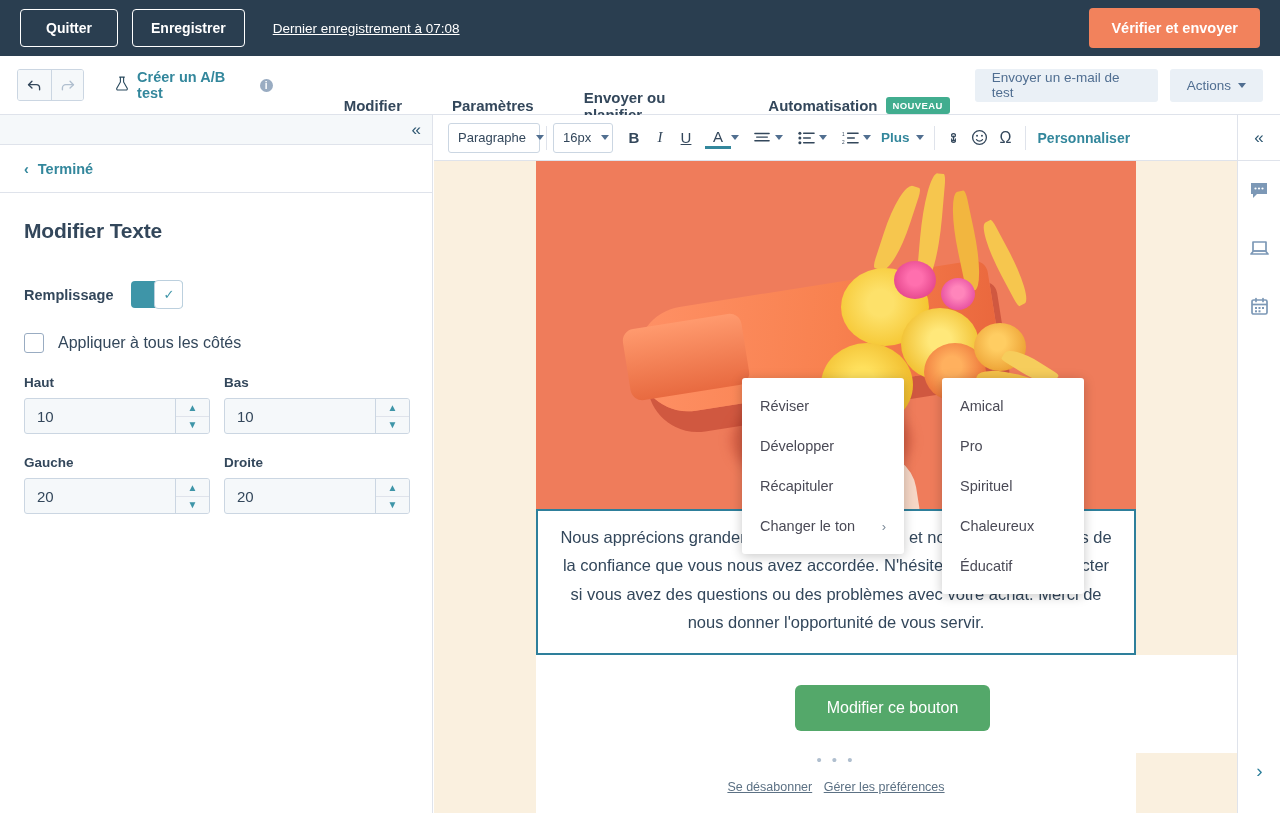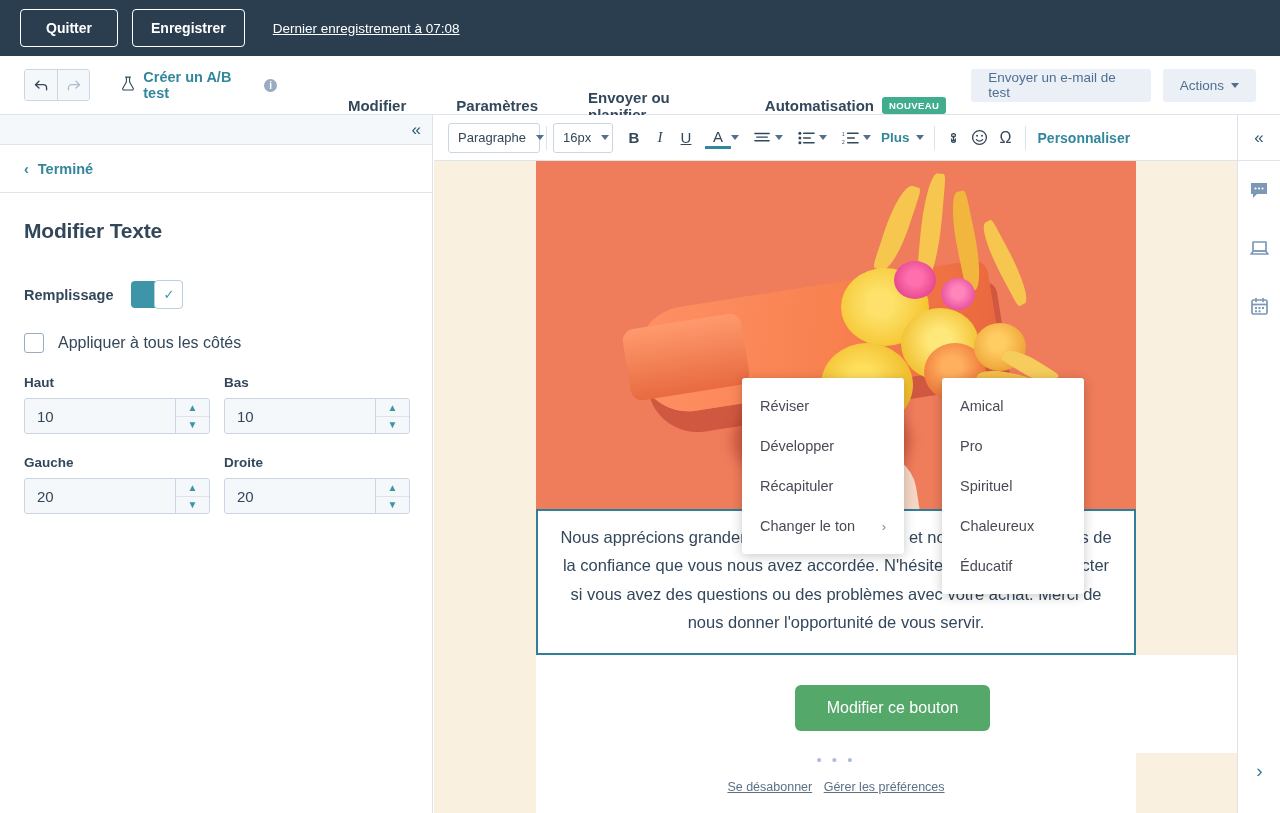--- a/index.html
+++ b/index.html
@@ -32,21 +32,21 @@
     margin-left: auto; height: 40px; padding: 0 22px;
     background: #f2825c; border: none; border-radius: 4px;
     color: #ffffff; font-size: 14.5px; font-weight: bold;
     display: flex; align-items: center; justify-content: center; cursor: pointer;
   }
 
   
   .navbar {
     position: absolute; left: 0; top: 56px; width: 1280px; height: 59px;
     background: #ffffff; border-bottom: 1px solid #dfe3eb;
-    display: flex; align-items: center; padding: 0 24px;
+    display: flex; align-items: center; padding: 0 17px;
   }
   .undo-group { display: flex; border: 1px solid #cbd6e2; border-radius: 3px; overflow: hidden; }
   .undo-btn {
     width: 33px; height: 30px; background: #f5f8fa;
     display: flex; align-items: center; justify-content: center; cursor: pointer;
   }
   .undo-btn + .undo-btn { border-left: 1px solid #cbd6e2; }
   .ab-test {
     display: flex; align-items: center; gap: 7px;
     margin-left: 30px; color: #33879c; font-size: 14.5px; font-weight: bold; cursor: pointer;
@@ -234,20 +234,21 @@
     color: #2e7f9b; font-size: 19px; cursor: pointer;
   }
 </style>
 </head>
 <body>
 
 <div class="topbar">
   <div class="tb-btn">Quitter</div>
   <div class="tb-btn">Enregistrer</div>
   <span class="tb-link">Dernier enregistrement à 07:08</span>
+  <div class="tb-cta">Vérifier et envoyer</div>
 </div>
 
 <div class="navbar">
   <div class="undo-group">
     <div class="undo-btn">
       <svg width="17" height="17" viewBox="0 0 20 20">
           <path d="M7 5 L3 9 L7 13" fill="none" stroke="#33475b" stroke-width="1.6" stroke-linecap="round" stroke-linejoin="round"></path>
           <path d="M3 9 H12 a4 4 0 0 1 4 4 v2" fill="none" stroke="#33475b" stroke-width="1.6" stroke-linecap="round"></path>
         </svg>
     </div>

